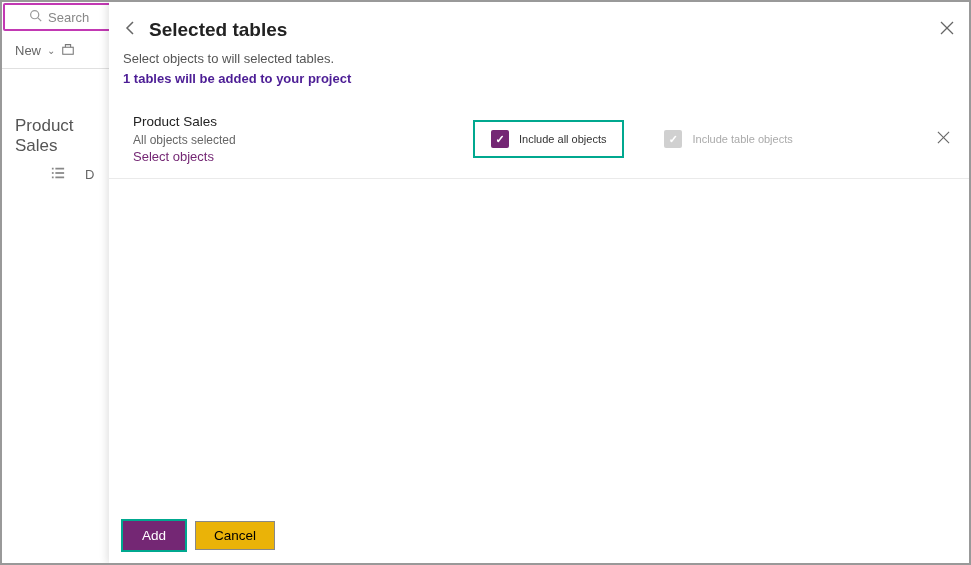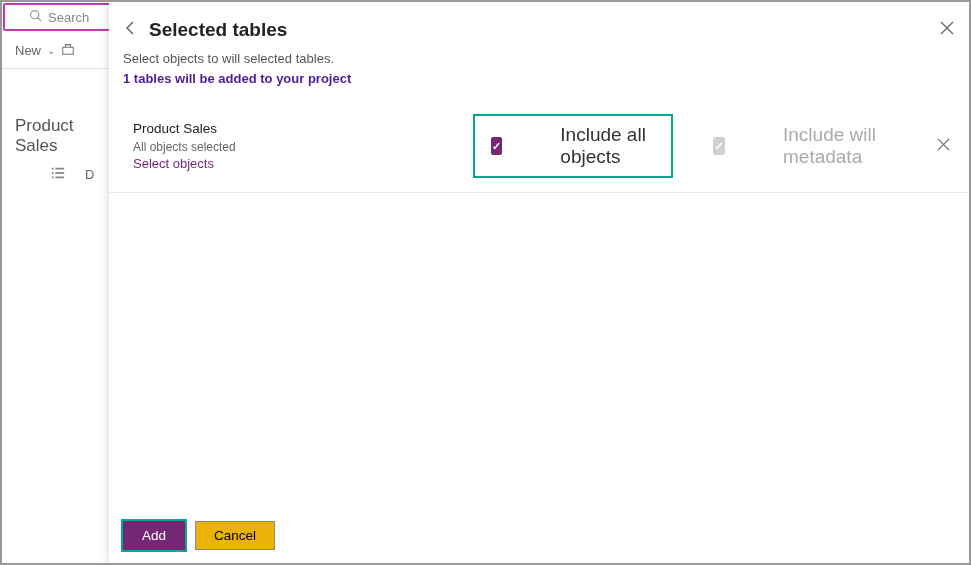--- a/index.html
+++ b/index.html
@@ -31,21 +31,21 @@
     .table-info { flex: 0 0 340px; }
     .table-name { font-size: 13.5px; color: #222; margin-bottom: 4px; }
     .table-sub { font-size: 12px; color: #666; margin-bottom: 2px; }
     .table-link { font-size: 13px; color: #742774; cursor: pointer; }
     
     .check-group { display: flex; align-items: center; border: 2px solid #00a88f; padding: 8px 16px; margin-right: 40px; }
     .checkbox { width: 18px; height: 18px; border-radius: 2px; display: flex; align-items: center; justify-content: center; margin-right: 10px; }
     .checkbox.checked { background: #742774; }
     .checkbox.disabled { background: #d0d0d0; }
     .check-mark { color: #fff; font-size: 11px; font-weight: bold; }
-    .check-label { font-size: 19px; color: #333; margin-left: 48px; }
+    .check-label { font-size: 11px; color: #333; }
     .check-label.disabled { color: #aaa; }
     
     .metadata-group { display: flex; align-items: center; margin-right: 40px; }
     
     .row-close { color: #666; font-size: 14px; cursor: pointer; margin-left: auto; margin-right: 6px; }
     
     .panel-footer { margin-top: auto; padding: 14px 14px; display: flex; gap: 10px; }
     .btn { padding: 6px 18px; font-size: 13.5px; border: 1px solid #888; background: #eab308; cursor: pointer; }
     .btn.primary { background: #742774; color: #fff; border: 1px solid #742774; outline: 2px solid #00a88f; outline-offset: 0; }
     
@@ -122,21 +122,21 @@
       <div class="checkbox checked">
         <span class="check-mark">✓</span>
       </div>
       <span class="check-label">Include all objects</span>
     </div>
 
     <div class="metadata-group">
       <div class="checkbox disabled">
         <span class="check-mark">✓</span>
       </div>
-      <span class="check-label disabled">Include will metadata</span>
+      <span class="check-label disabled">Include table objects</span>
     </div>
 
     <span class="row-close">
       <svg width="13" height="13" viewBox="0 0 14 14" stroke="#666" stroke-width="1.2">
           <line x1="1" y1="1" x2="13" y2="13"></line>
           <line x1="13" y1="1" x2="1" y2="13"></line>
         </svg>
     </span>
   </div>
 

